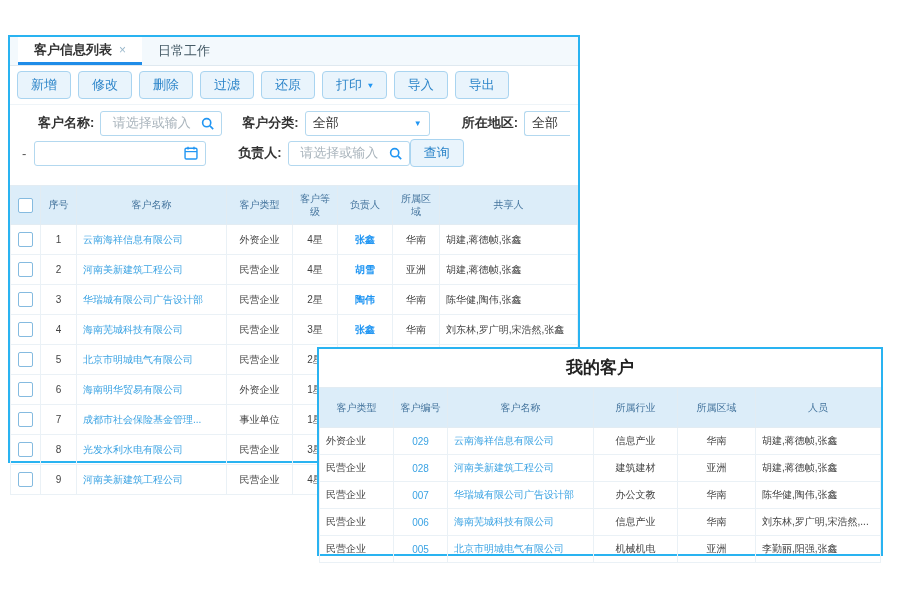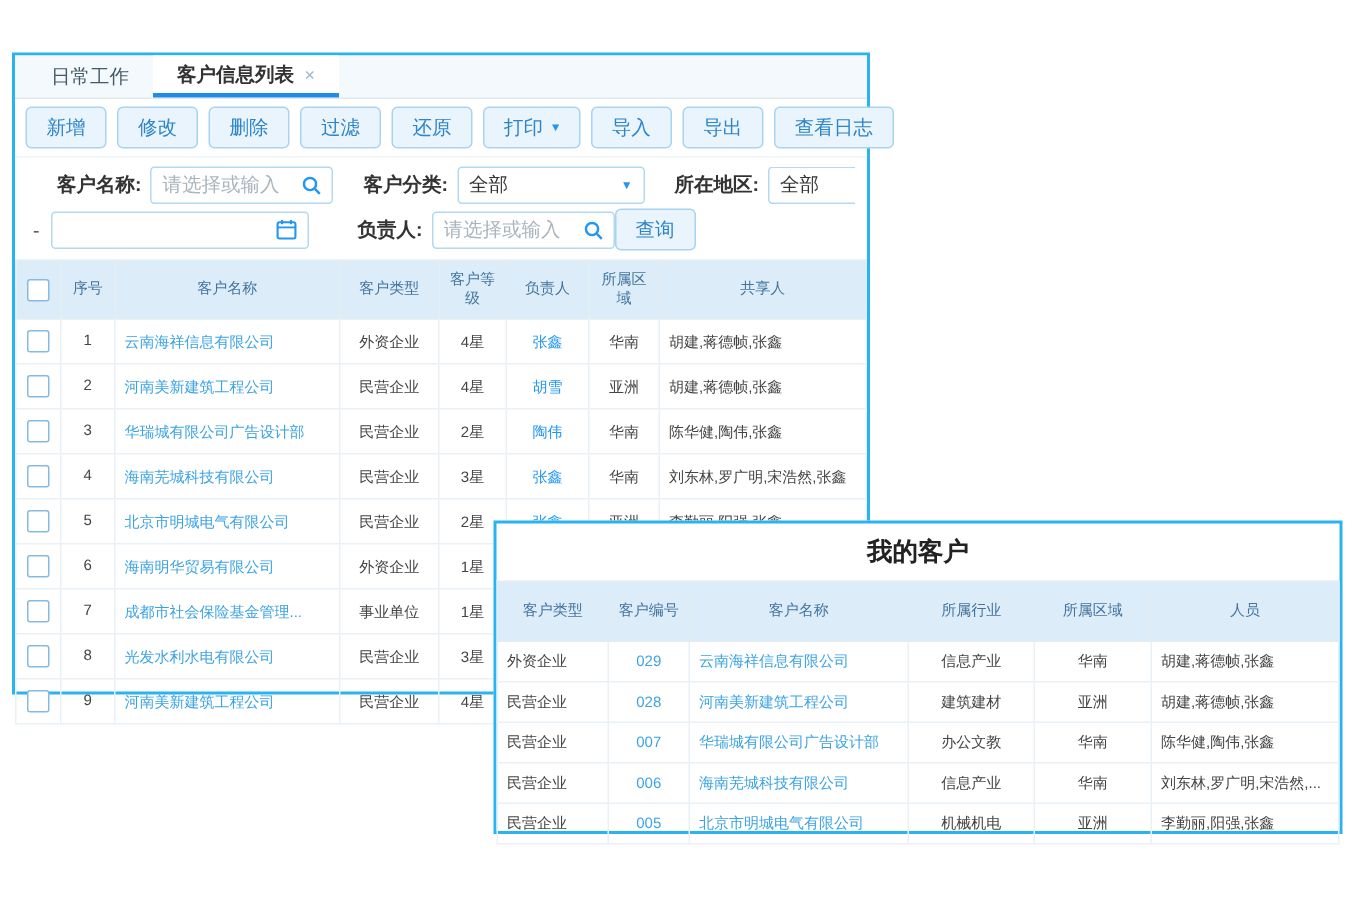--- a/index.html
+++ b/index.html
@@ -3,123 +3,122 @@
 <meta charset="utf-8">
 <style>
   html,body { margin:0; padding:0; }
   body {
     width:900px; height:600px; position:relative; background:#ffffff;
     font-family:"Liberation Sans","DejaVu Sans",sans-serif; font-size:13px; color:#444;
     overflow:hidden;
   }
   .panel { position:absolute; background:#fff; border:2px solid #29b3f1; box-sizing:border-box; }
   #panel-main { left:8px; top:35px; width:572px; height:428px; z-index:1; }
-  #panel-my   { left:329px; top:347px; width:566px; height:209px; z-index:5; }
+  #panel-my   { left:317px; top:347px; width:566px; height:209px; z-index:5; }
 
   
   .tabbar { display:flex; align-items:stretch; background:#f3f9fd; border-bottom:1px solid #dfe9f0; height:28px; padding-left:8px; }
   .tab { display:flex; align-items:center; padding:0 16px; color:#445a66; cursor:pointer; box-sizing:border-box; }
   .tab.active { background:#fff; font-weight:bold; color:#333; border-bottom:3px solid #1f8ce8; }
   .tab-close { margin-left:7px; color:#9cb9cc; font-size:12px; font-weight:normal; line-height:1; }
 
   
   .toolbar { display:flex; gap:7px; padding:5px 7px; align-items:center; border-bottom:1px solid #eef4f8; }
   .btn {
     background:#e9f4fc; border:1px solid #a9d4f0; color:#2d85c9;
     font-size:13px; padding:4px 13px; border-radius:4px; cursor:pointer;
     display:inline-flex; align-items:center; white-space:nowrap;
     font-family:Liberation Mono, monospace;
   }
   .caret { color:#2196f3; font-size:8px; margin-left:6px; }
 
   
-  .filters { padding:3px 8px 5px 8px; }
+  .filters { padding:3px 8px 17px 8px; }
   .filter-row { display:flex; align-items:center; height:30px; }
   .flabel { font-weight:bold; color:#333; white-space:nowrap; }
   .input, .select {
     border:1px solid #b3d8ef; border-radius:3px; height:25px; background:#fff;
     display:flex; align-items:center; padding:0 7px; box-sizing:border-box; cursor:text;
   }
   .select { cursor:pointer; justify-content:space-between; }
-  .placeholder { color:#a9b4bc; flex:1; overflow:hidden; white-space:nowrap; }
+  .placeholder { color:#a9b4bc; flex:1; overflow:hidden; white-space:nowrap;text-align:center; }
   .value { color:#333; flex:1; }
   .icon-btn { display:inline-flex; align-items:center; margin-left:6px; cursor:pointer; }
 
   
   table { border-collapse:collapse; table-layout:fixed; width:100%; font-size:10px; }
   th {
     background:#dcedf9; color:#44749d; font-weight:normal;
     border:1px solid #e2ecf3; height:38px; padding:0 4px;
     word-break:break-all; line-height:1.35;
   }
   td {
     border:1px solid #eaf1f6; height:29px; text-align:center; color:#444;
     padding:0 6px; white-space:nowrap; overflow:hidden; text-overflow:ellipsis;
   }
   td.left { text-align:left; }
   .link { color:#3ba3e3; cursor:pointer; }
-  .owner-link { color:#2196f3; font-weight:normal; cursor:pointer;margin-top:11px; }
+  .owner-link { color:#2196f3; font-weight:bold; cursor:pointer;margin-top:11px; }
   .cb {
     width:13px; height:13px; border:1px solid #85bbe0; border-radius:2px;
     display:inline-block; background:#fff; vertical-align:middle; cursor:pointer;
   }
 
   
   #panel-my .my-title { height:38px; line-height:38px; text-align:center; font-weight:bold; font-size:17px; color:#222; }
   #panel-my th { height:39px; }
   #panel-my td { height:26px; }
 </style>
 </head>
 <body>
 
 <div class="panel" id="panel-main">
 
   <div class="tabbar">
-    <div class="tab">
-      <span>日常工作</span>
-    </div>
     <div class="tab active">
       <span>客户信息列表</span>
       <span class="tab-close">×</span>
+    </div>
+    <div class="tab">
+      <span>日常工作</span>
     </div>
   </div>
 
   <div class="toolbar">
     <button class="btn">新增</button>
     <button class="btn">修改</button>
     <button class="btn">删除</button>
     <button class="btn">过滤</button>
     <button class="btn">还原</button>
     <button class="btn">
       <span>打印</span>
       <span class="caret">▼</span>
     </button>
     <button class="btn">导入</button>
     <button class="btn">导出</button>
-    <button class="btn">查看日志</button>
   </div>
 
   <div class="filters">
     <div class="filter-row">
       <span class="flabel" style="margin-left:20px">客户名称:</span>
       <span class="input" style="width:122px; margin-left:6px">
         <span class="placeholder">请选择或输入</span>
         <span class="icon-btn">
           <svg width="13" height="13" viewBox="0 0 16 16">
               <circle cx="7" cy="7" r="5" fill="none" stroke="#2196f3" stroke-width="2"></circle>
               <line x1="11" y1="11" x2="15" y2="15" stroke="#2196f3" stroke-width="2"></line>
             </svg>
         </span>
       </span>
       <span class="flabel" style="margin-left:20px">客户分类:</span>
       <span class="select" style="width:125px; margin-left:6px">
         <span class="value">全部</span>
         <span class="caret">▼</span>
       </span>
-      <span class="flabel" style="margin-left:20px">所在地区:</span>
+      <span class="flabel" style="margin-left:32px">所在地区:</span>
       <span class="select" style="flex:1; margin-left:6px; border-right:none; border-radius:3px 0 0 3px;">
         <span class="value">全部</span>
       </span>
     </div>
     <div class="filter-row">
       <span style="margin-left:4px; color:#555">-</span>
       <span class="input" style="width:172px; margin-left:8px">
         <span class="placeholder"></span>
         <span class="icon-btn">
           <svg width="14" height="14" viewBox="0 0 16 16">

